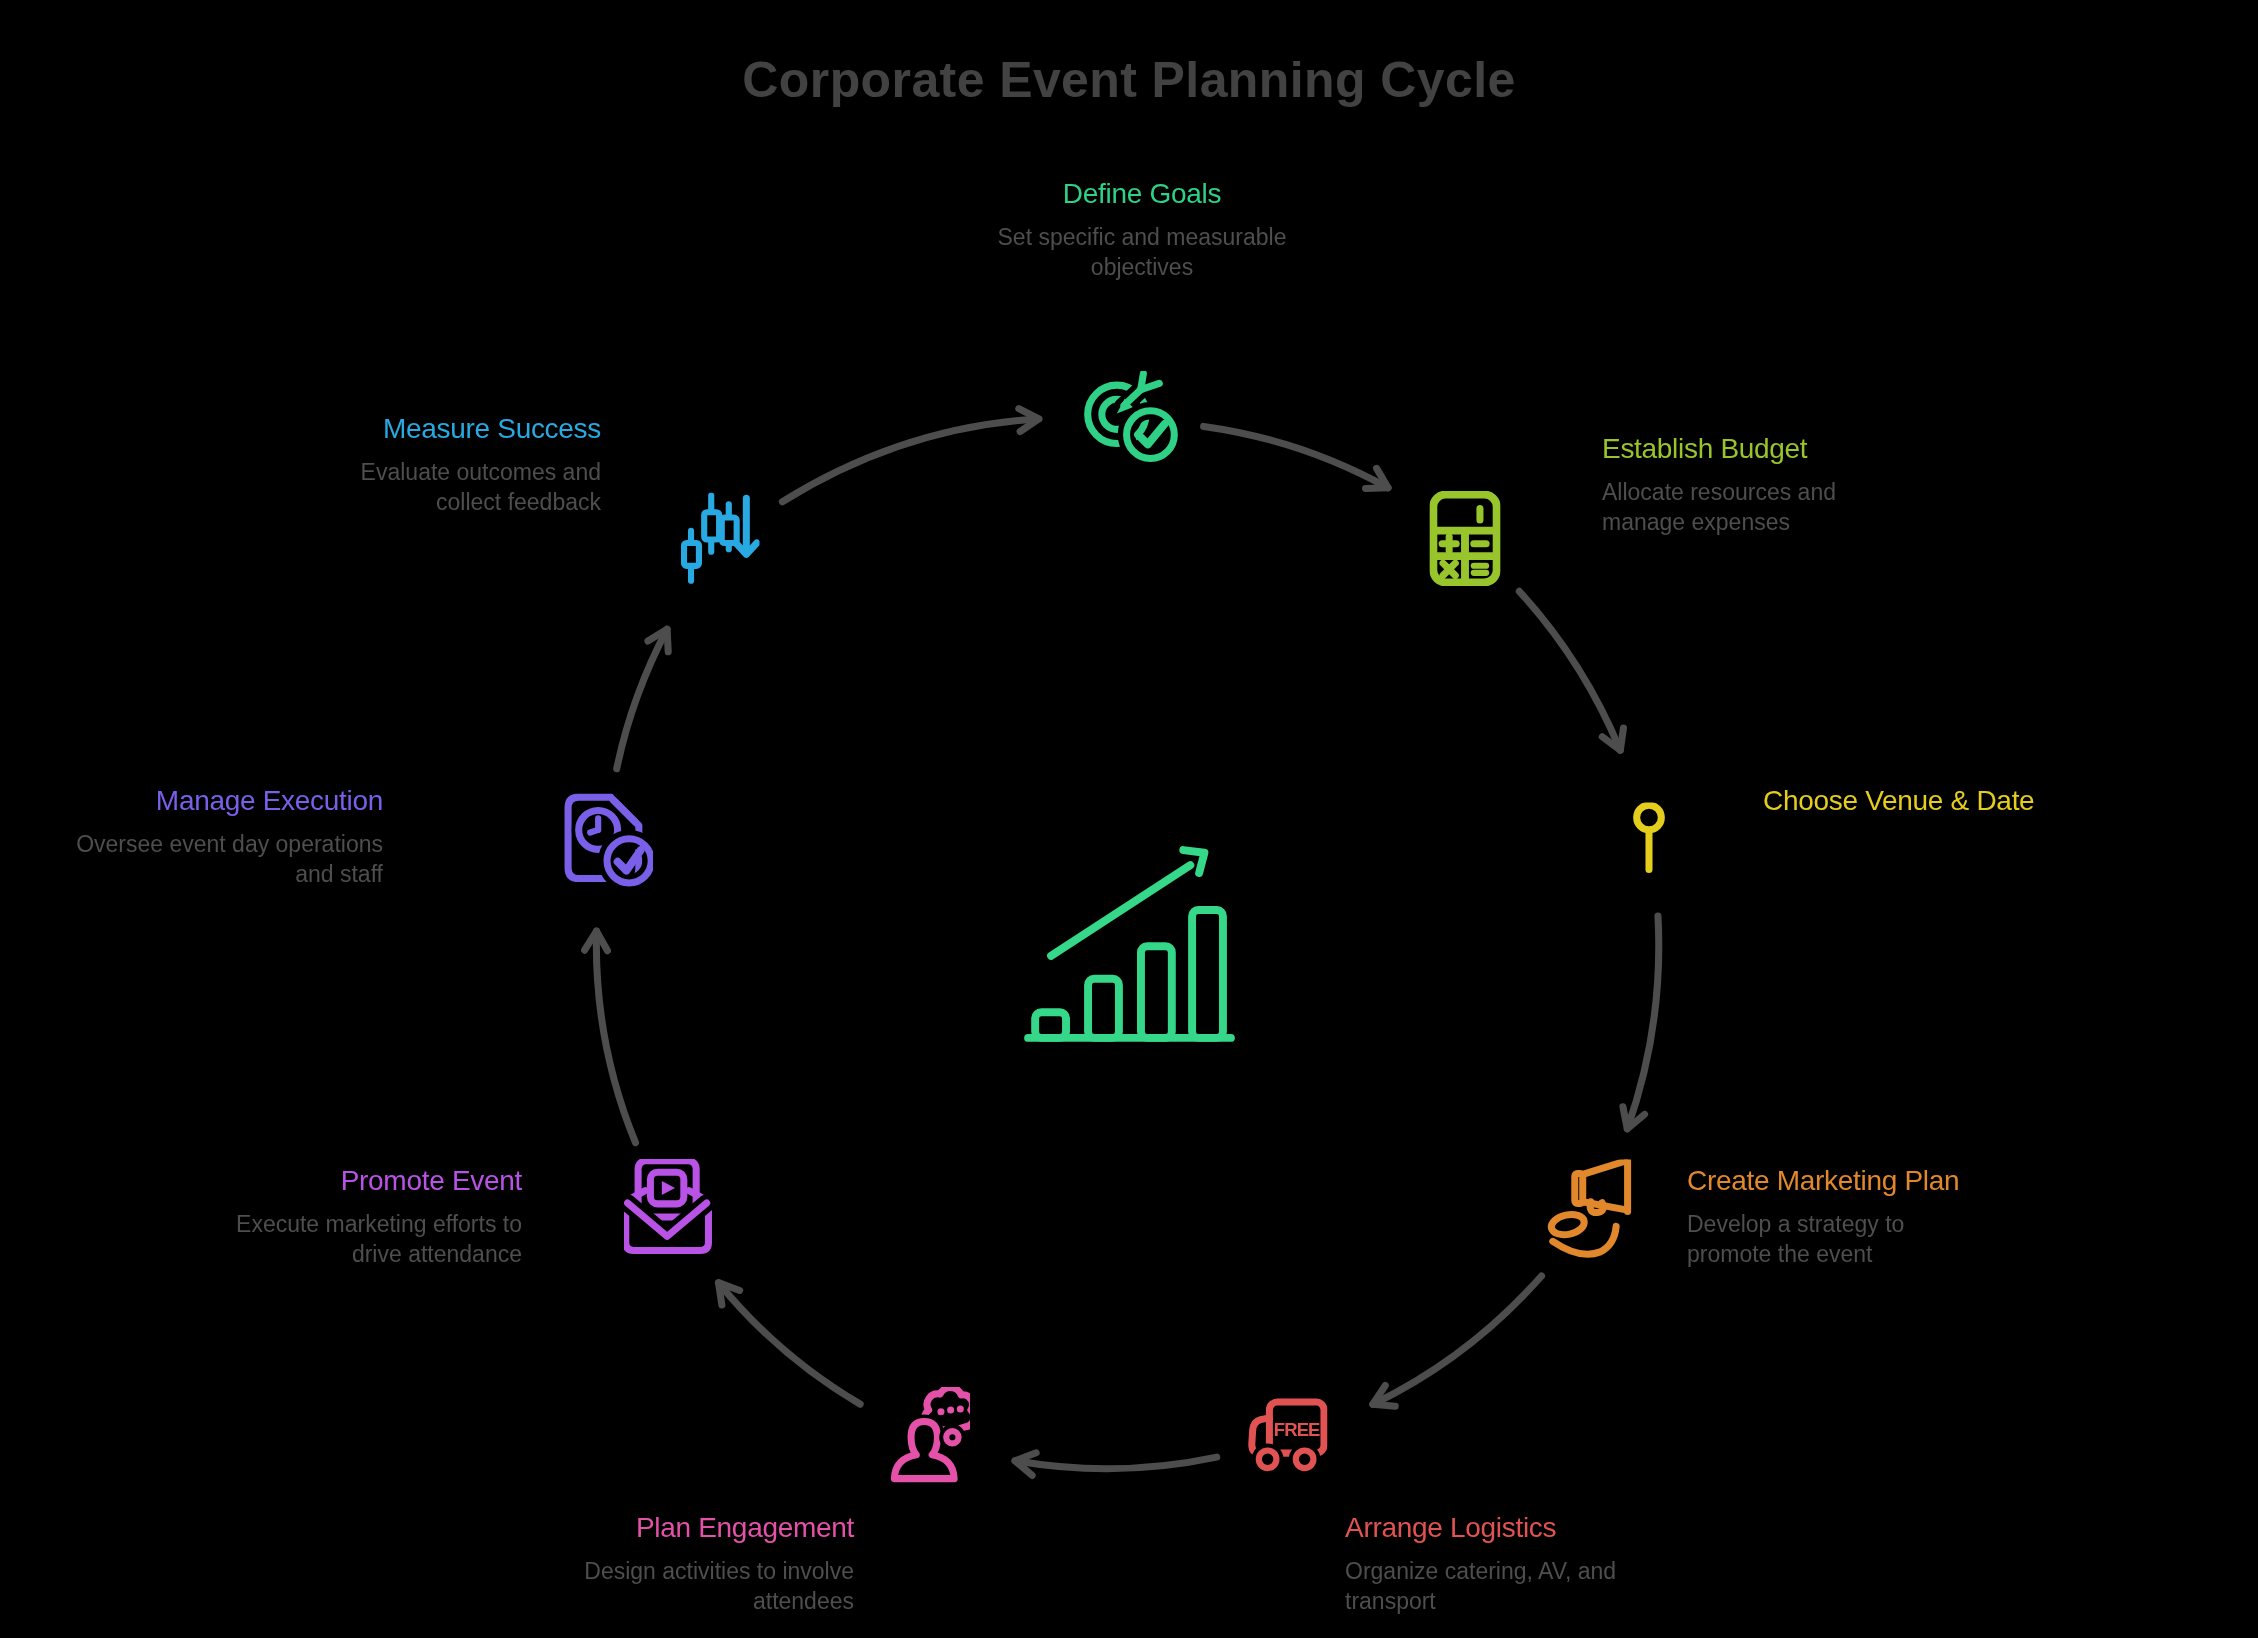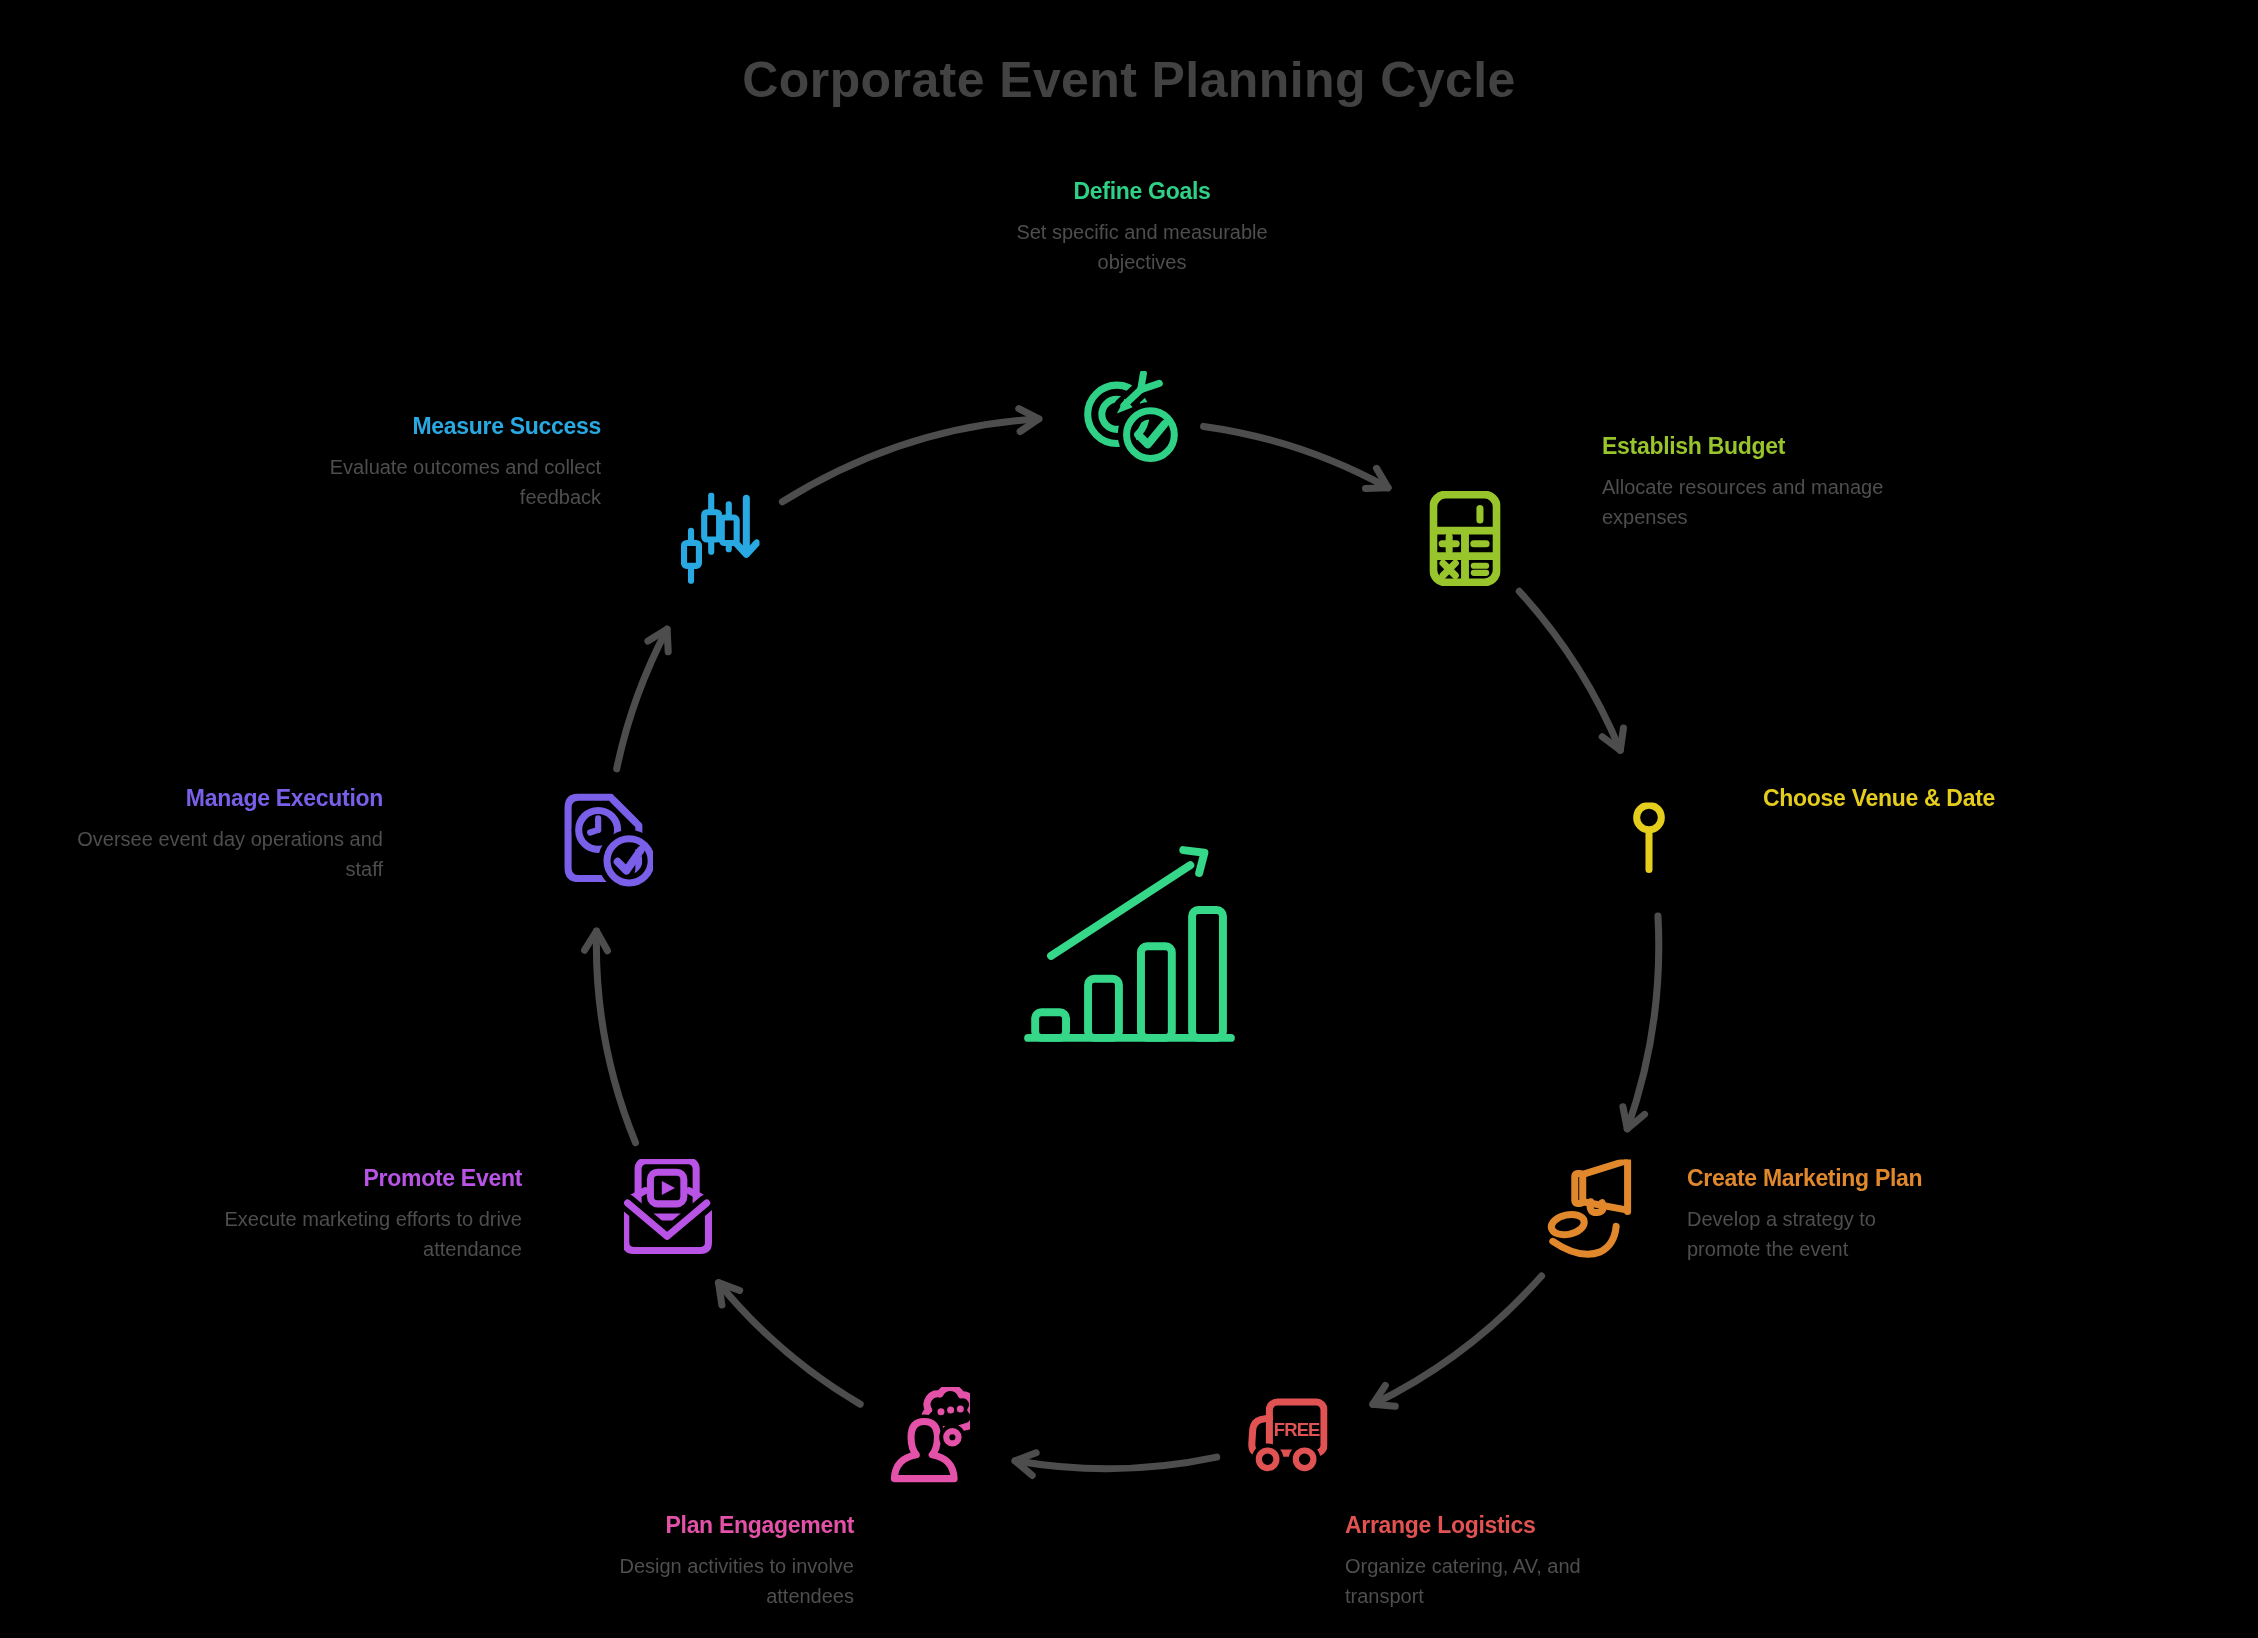--- a/index.html
+++ b/index.html
@@ -13,22 +13,22 @@
   .step-icon{position:absolute;transform:translate(-50%,-50%);}
   .center-icon{position:absolute;left:1019px;top:836px;width:221px;height:216px;}
   .ln{fill:none;stroke:currentColor;stroke-width:8;stroke-linecap:round;stroke-linejoin:round;}
   .ln7{fill:none;stroke:currentColor;stroke-width:7;stroke-linecap:round;stroke-linejoin:round;}
   .ln9{fill:none;stroke:currentColor;stroke-width:9;stroke-linecap:round;stroke-linejoin:round;}
   .halo{fill:none;stroke:#000;stroke-width:20;stroke-linecap:round;stroke-linejoin:round;}
   .halo16{fill:none;stroke:#000;stroke-width:16;stroke-linecap:round;stroke-linejoin:round;}
   .fillc{fill:currentColor;stroke:none;}
   .body-fill{fill:#000;stroke:currentColor;stroke-width:7;stroke-linejoin:round;}
   .step-text{position:absolute;}
-  .step-text h3{margin:0;font-size:23px;font-weight:bold;white-space:nowrap;letter-spacing:-0.3px;}
-  .step-text p{margin:12.4px 0 0 0;font-size:20px;line-height:30px;color:var(--desc);}
+  .step-text h3{margin:0;font-size:28px;font-weight:normal;white-space:nowrap;letter-spacing:-0.3px;}
+  .step-text p{margin:12.4px 0 0 0;font-size:23px;line-height:30px;color:var(--desc);}
   
   #st-define .step-text{left:1142px;top:178px;transform:translateX(-50%);text-align:center;width:371px;}
   #st-define .step-text p{width:335px;margin-left:auto;margin-right:auto;}
   #st-budget .step-text{left:1595px;top:433px;width:291px;margin-left:7px;}
   #st-venue  .step-text{left:1763px;top:785px;width:326px;}
   #st-market .step-text{left:1687px;top:1165px;width:265px;}
   #st-logist .step-text{left:1345px;top:1512px;width:300px;}
   #st-engage .step-text{right:1404px;top:1512px;width:318px;text-align:right;}
   #st-promo  .step-text{right:1736px;top:1165px;width:318px;text-align:right;}
   #st-manage .step-text{right:1875px;top:785px;width:309px;text-align:right;}

